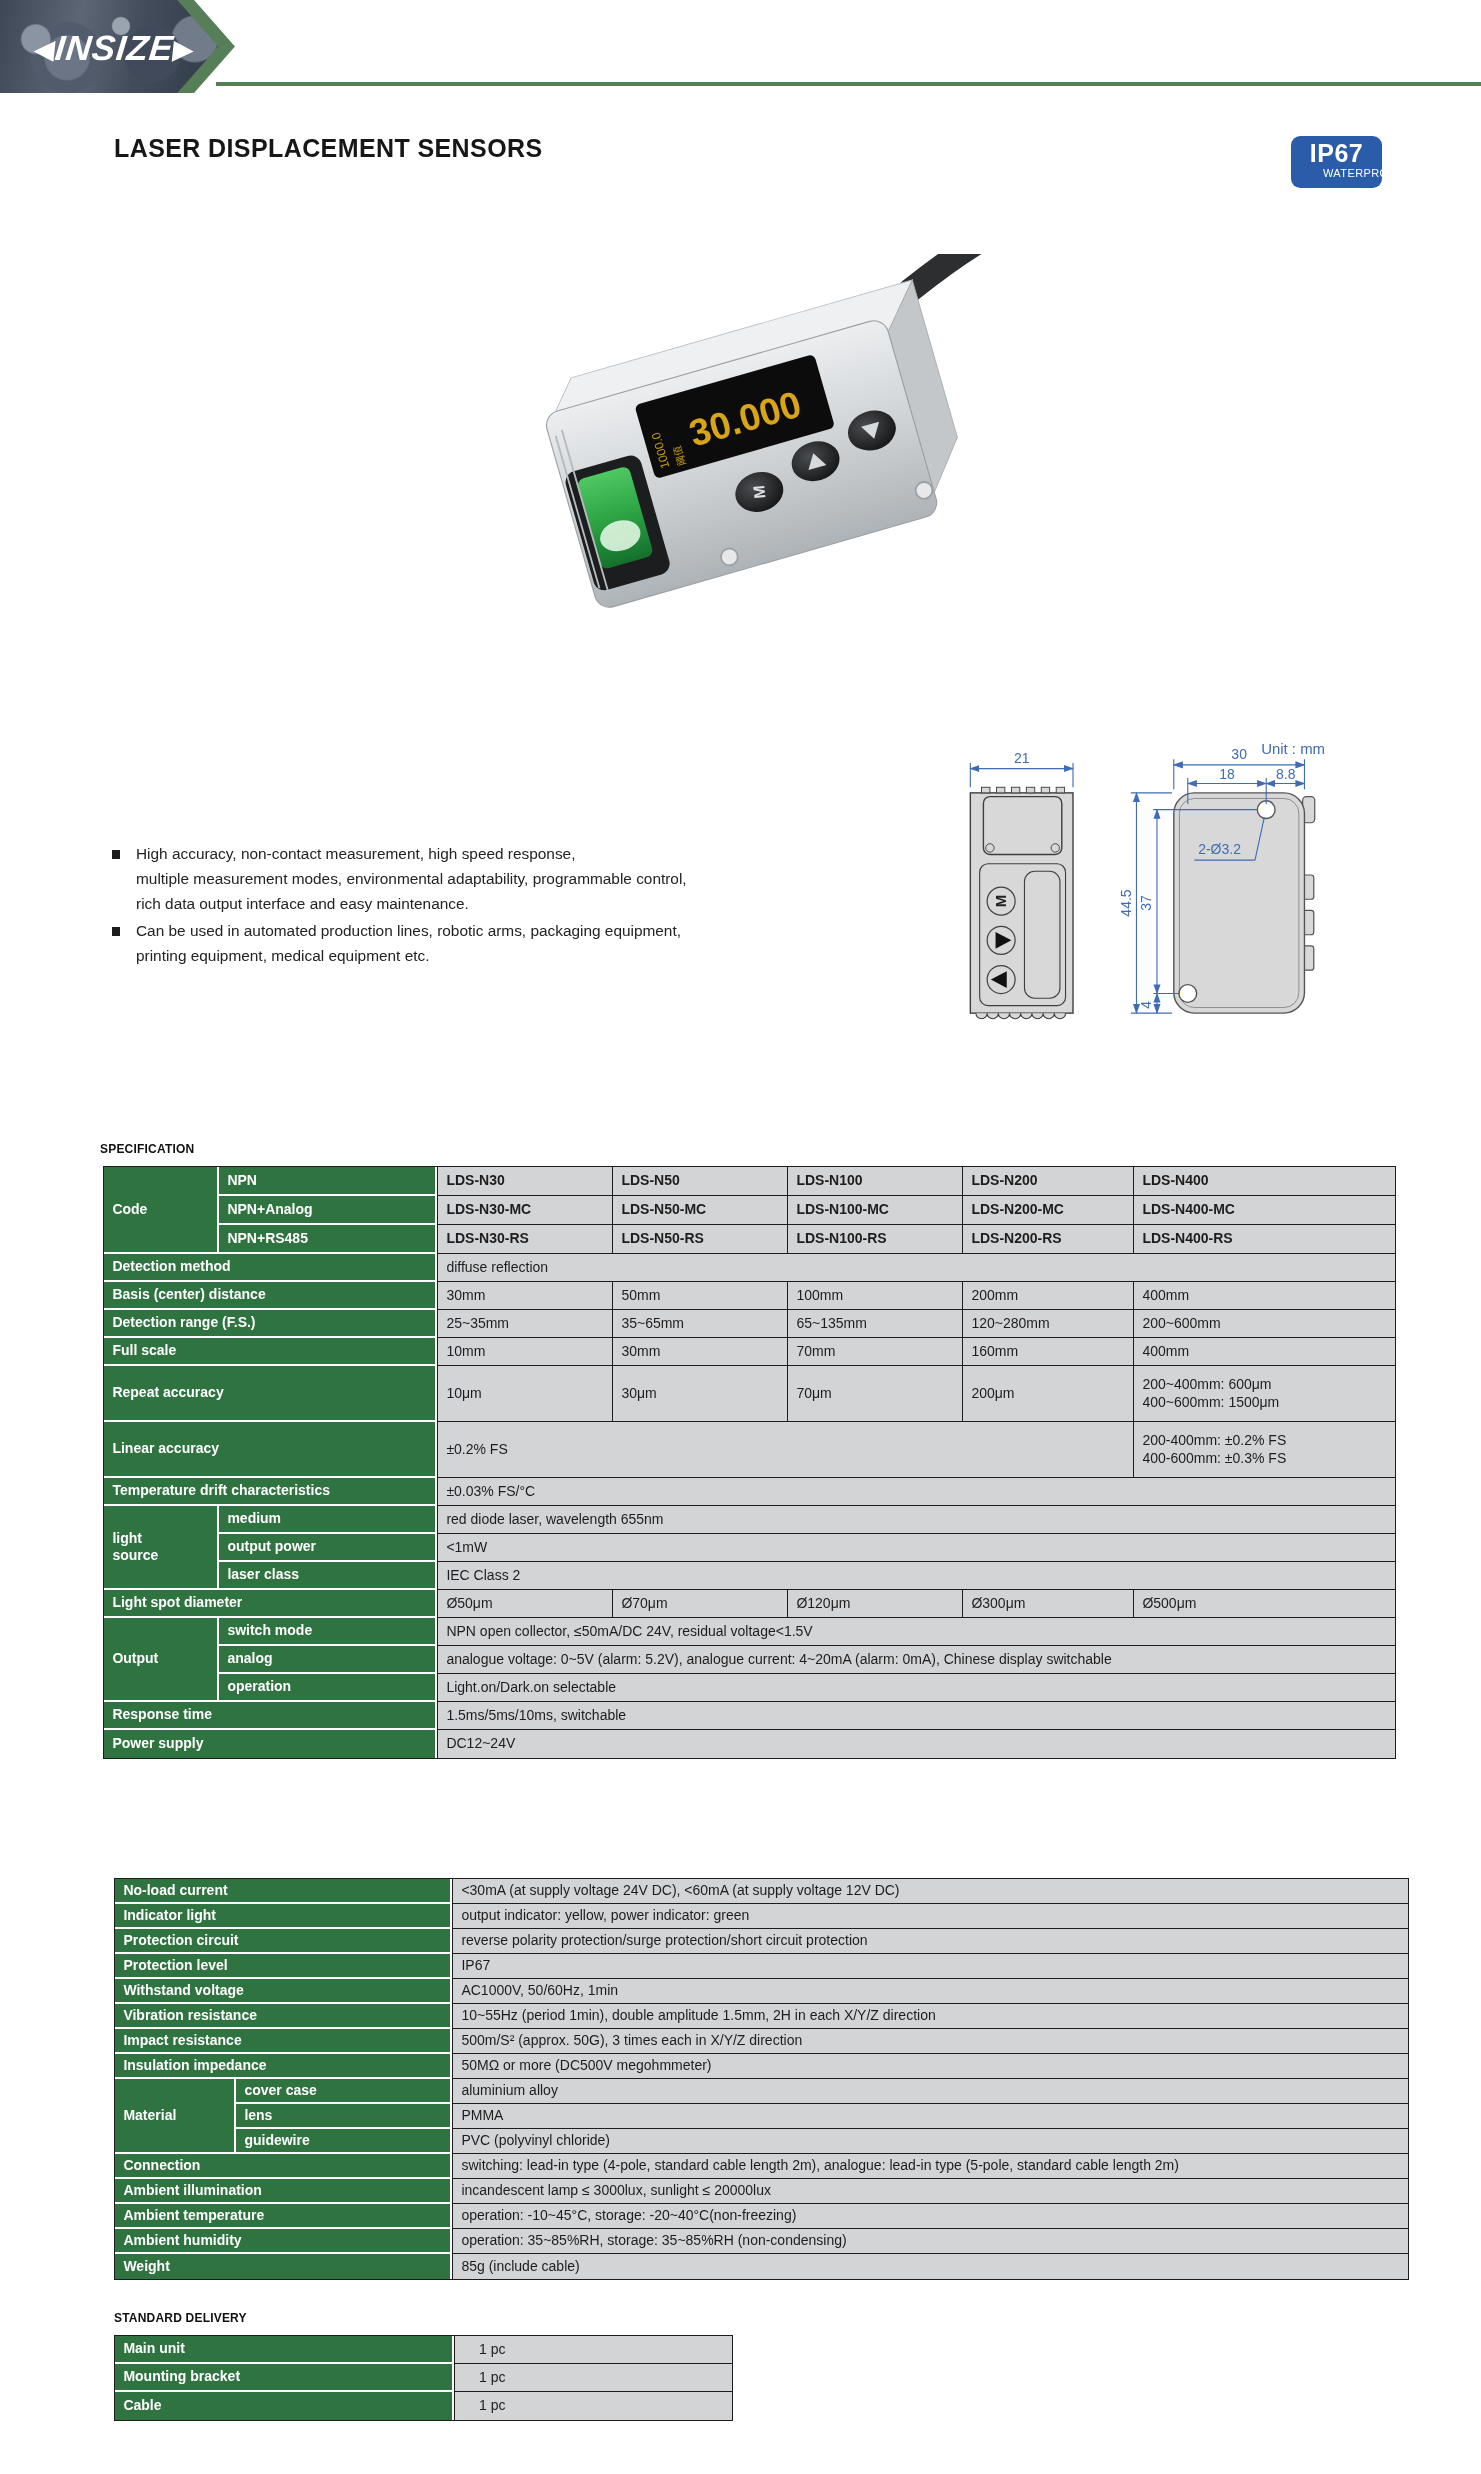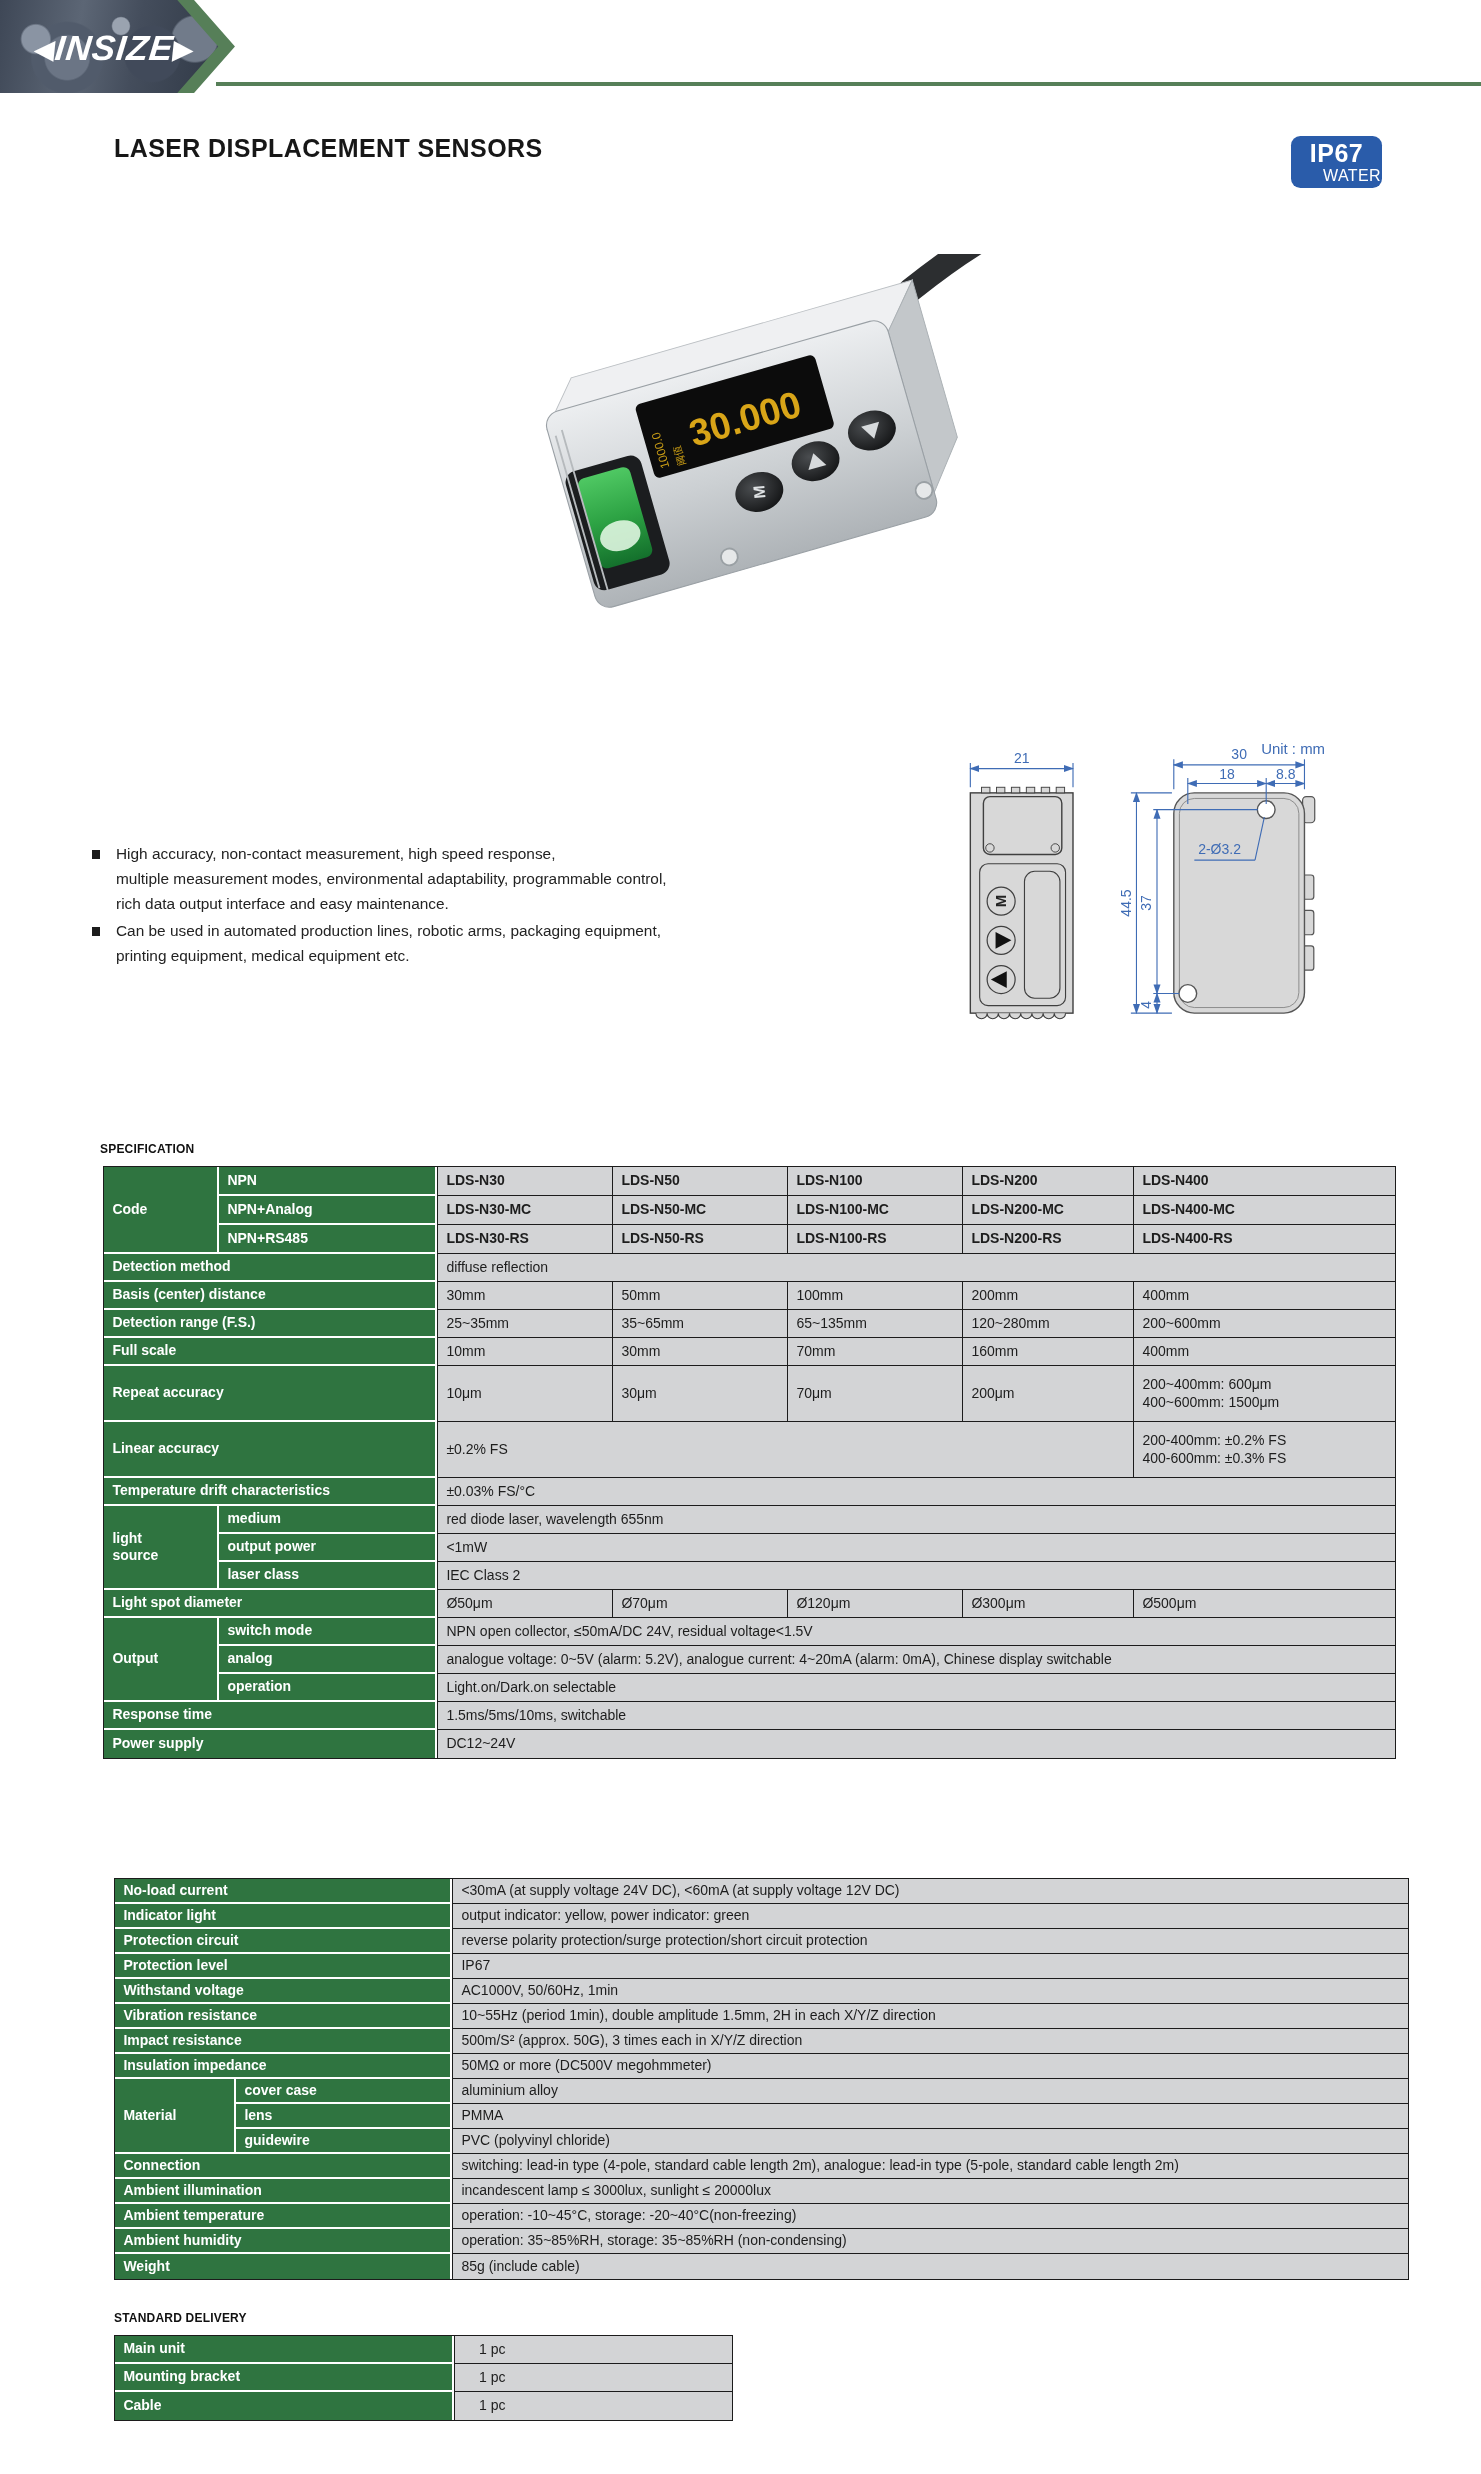--- a/index.html
+++ b/index.html
@@ -27,24 +27,24 @@
   .brand-logo .arr{ font-size:0.72em; vertical-align:8%; font-style:normal; }
   .header-rule{ position:absolute; left:216px; right:0; top:82px; height:3.7px; background:#567f58; }
 
   
   .page-title{ position:absolute; left:100px; top:134px; font-size:25px; font-weight:bold; color:#171717; letter-spacing:0.4px;margin-left:14px; }
   .ip-badge{
     position:absolute; left:1291px; top:136px; width:91px; height:52px; border-radius:9.3px;
     background:#2a5caa; color:#fff; text-align:center; padding-top:4.7px;
   }
   .ip-badge .l1{ font-size:25px; font-weight:bold; line-height:25px; letter-spacing:0.5px; }
-  .ip-badge .l2{ font-size:16px; letter-spacing:0.4px; margin-top:0.9px;margin-left:32px; }
+  .ip-badge .l2{ font-size:11px; letter-spacing:0.4px; margin-top:0.9px;margin-left:32px; }
 
   
-  .features{ position:absolute; left:92px; top:842px; width:840px; list-style:none; }
+  .features{ position:absolute; left:112px; top:842px; width:840px; list-style:none; }
   .features li{ position:relative; padding-left:24px; font-size:15.4px; color:#232323; line-height:1.62; white-space:pre-line; margin-bottom:1.9px; }
   .features li .sq{ position:absolute; left:0; top:8.4px; width:8.4px; height:8.4px; background:#1c1c1c; }
 
   
   .section-heading{ position:absolute; font-size:12px; font-weight:bold; color:#111; letter-spacing:0.2px; }
   table.spec{ position:absolute; border-collapse:separate; border-spacing:0; border:1.9px solid #1c1c1c; table-layout:fixed; background:#d3d4d6; }
   table.spec td{ vertical-align:middle; font-size:14px; white-space:pre-line; padding:1.9px 8.4px; line-height:1.25; }
   td.lbl{ background:#2f7440; color:#ffffff; font-weight:bold; border-right:2.8px solid #ffffff; border-bottom:2.8px solid #ffffff; }
   td.val{ background:#d3d4d6; color:#1d1d1d; border-left:1.9px solid #1c1c1c; border-bottom:1.9px solid #1c1c1c; }
   td.val.b{ font-weight:bold; }

